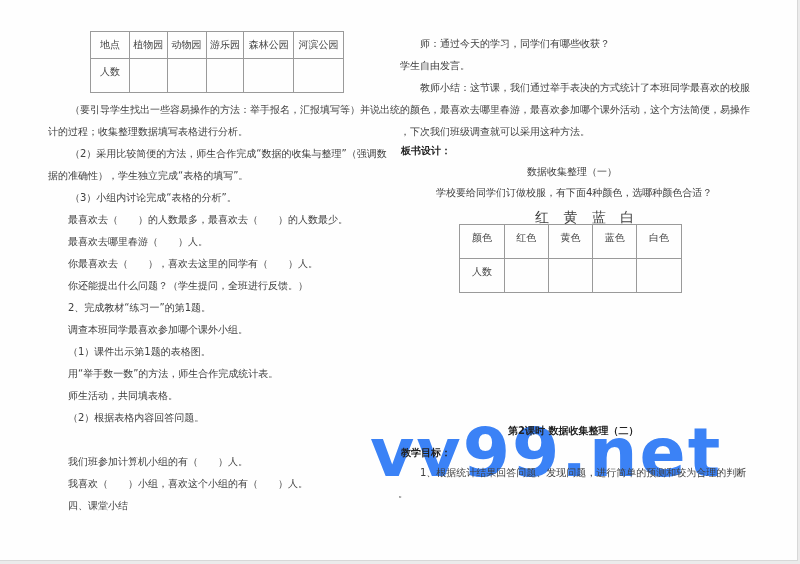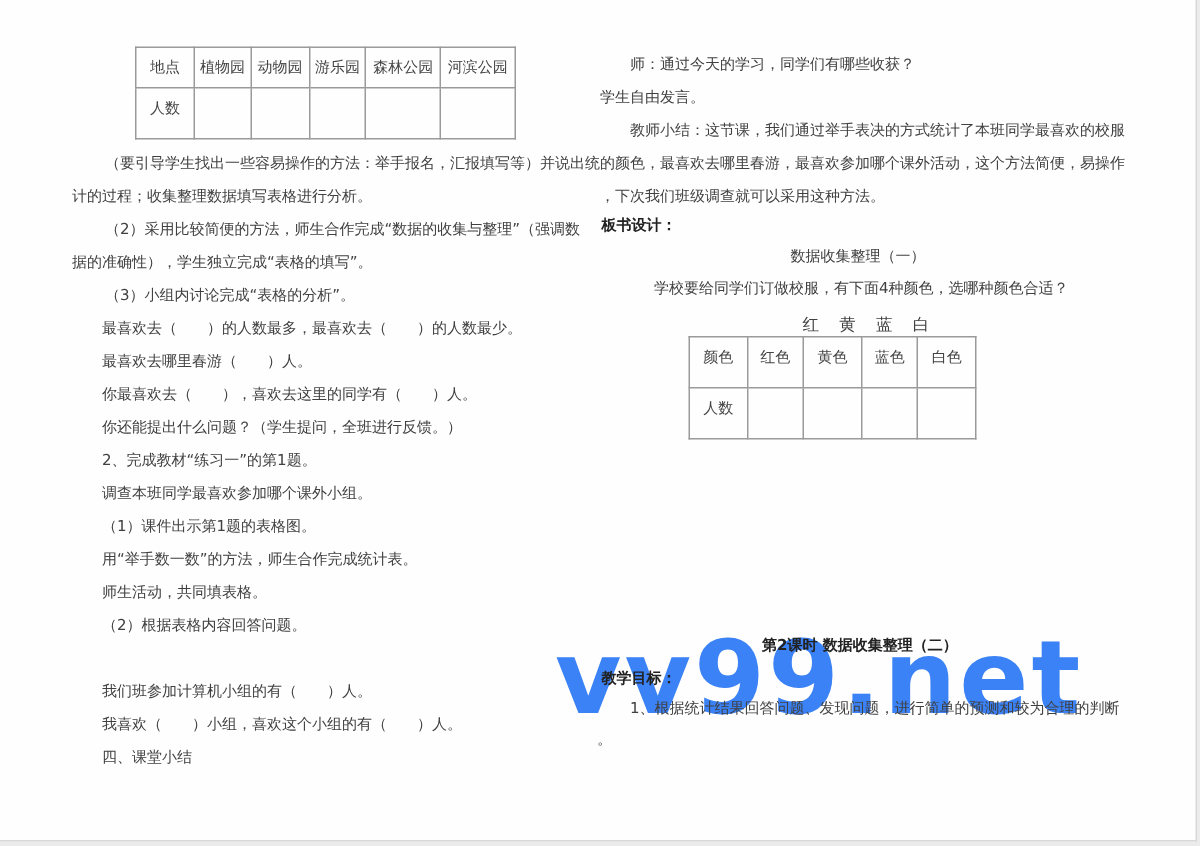--- a/index.html
+++ b/index.html
@@ -18,21 +18,21 @@
   table.grid { position:absolute; border-collapse:collapse; }
   table.grid td {
     border:1px solid #9a9a9a; font-size:10px; color:#444; text-align:center;
     vertical-align:top; padding-top:6px; height:27px; box-sizing:border-box;
   }
   .watermark {
     position:absolute; left:370px; top:418px; font-size:68px; font-weight:bold;
     color:#3b82f6; letter-spacing:2px; white-space:nowrap; line-height:70px;
     font-family:"DejaVu Sans", sans-serif;
   }
-  .colors-row { position:absolute; font-size:11px; color:#404040; white-space:nowrap; word-spacing:10px; }
+  .colors-row { position:absolute; font-size:14px; color:#404040; white-space:nowrap; word-spacing:10px; }
 </style>
 </head>
 <body>
 
 <div class="page">
 
   <table class="grid" style="left:90px; top:31px; width:254px;">
     <tbody>
         <tr>
       <td style="width:39px">地点</td>
@@ -78,21 +78,21 @@
   <div class="txt" style="left:400px; top:60px;">学生自由发言。</div>
   <div class="txt" style="left:420px; top:82px;">教师小结：这节课，我们通过举手表决的方式统计了本班同学最喜欢的校服</div>
   <div class="txt" style="left:400px; top:104px;">的颜色，最喜欢去哪里春游，最喜欢参加哪个课外活动，这个方法简便，易操作</div>
   <div class="txt" style="left:400px; top:126px;">，下次我们班级调查就可以采用这种方法。</div>
 
   <div class="txt bold" style="left:401px; top:145px;">板书设计：</div>
   <div class="txt" style="left:527px; top:166px;">数据收集整理（一）</div>
   <div class="txt" style="left:436px; top:187px;">学校要给同学们订做校服，有下面4种颜色，选哪种颜色合适？</div>
   <div class="colors-row" style="left:535px; top:209px;">红 黄 蓝 白</div>
 
-  <table class="grid" style="left:459px; top:224px; width:192px;">
+  <table class="grid" style="left:459px; top:224px; width:223px;">
     <tbody>
         <tr>
       <td style="width:45px; height:34px;">颜色</td>
       <td style="width:44px">红色</td>
       <td style="width:45px">黄色</td>
       <td style="width:44px">蓝色</td>
       <td style="width:45px">白色</td>
     </tr>
     <tr>
       <td style="height:34px">人数</td>

